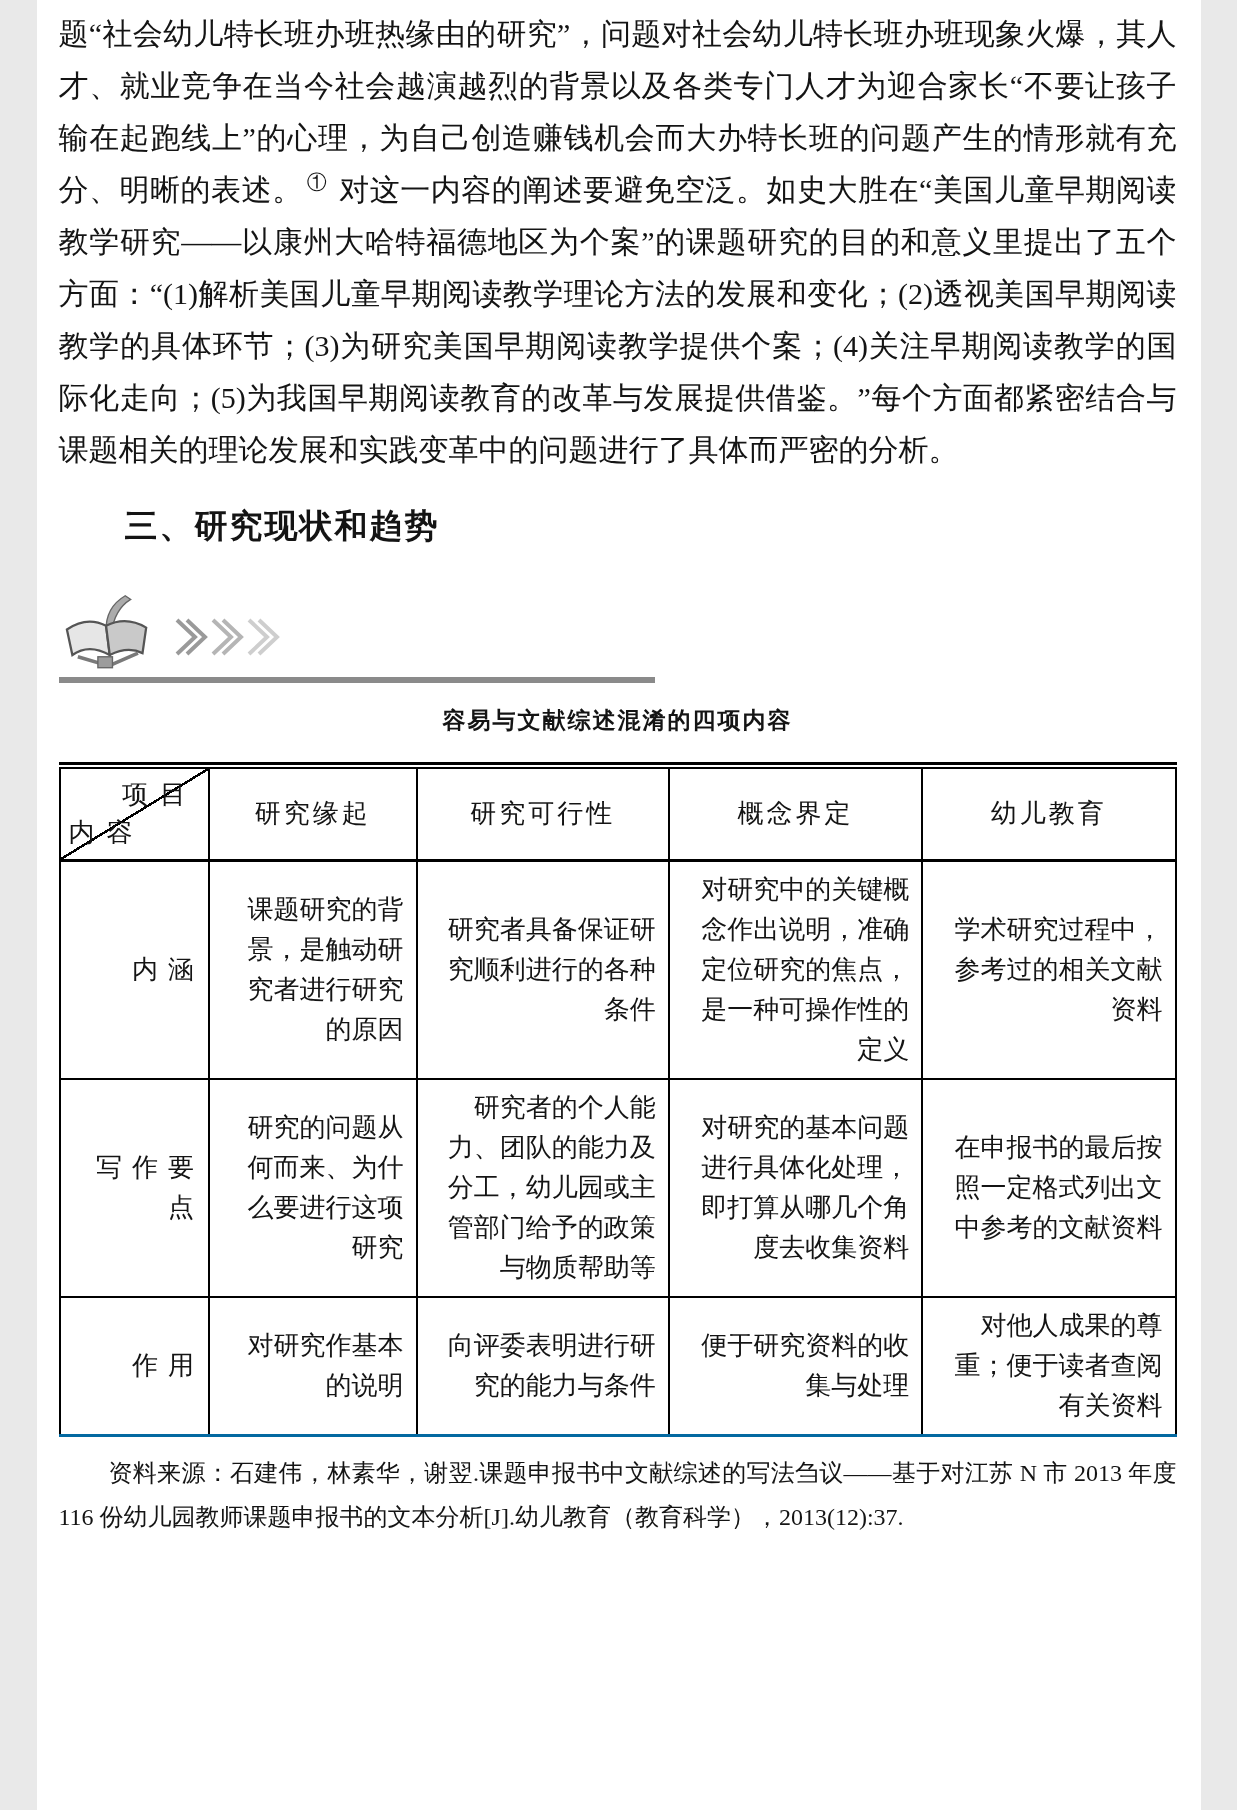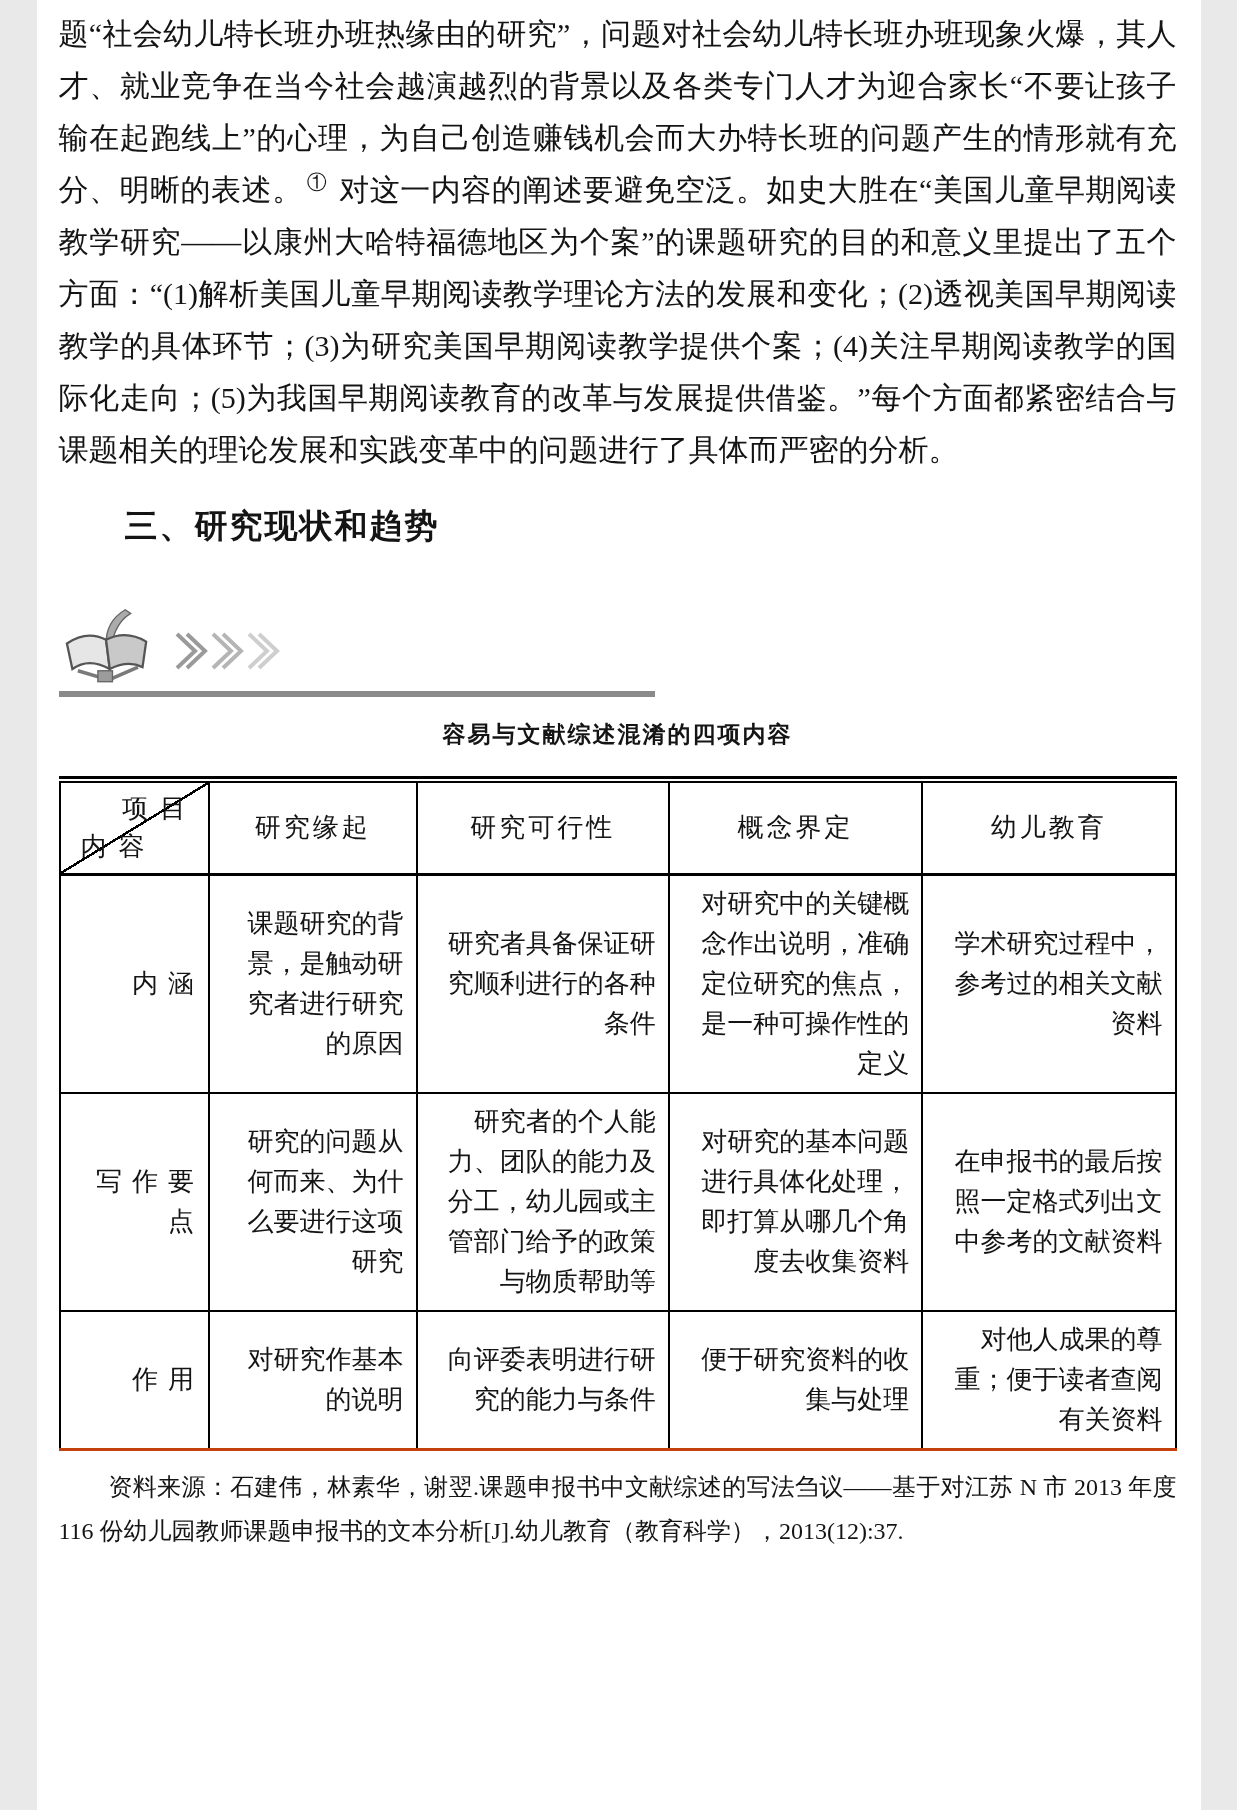--- a/index.html
+++ b/index.html
@@ -20,21 +20,21 @@
     line-height:52px;
     text-align:justify;
     text-justify:inter-character;
   }
   .indent{text-indent:62px;}
   .fn-ref{font-size:20px;vertical-align:super;line-height:0;padding:0 4px;}
   .section-heading{
     font-family:"Liberation Sans","DejaVu Sans",sans-serif;
     font-weight:bold;
     font-size:33px;
-    margin:28px 0 56px 66px;
+    margin:28px 0 42px 66px;
     letter-spacing:2px;
   }
   
   .callout{position:relative;margin-top:28px;height:92px;display:flex;align-items:center;}
   .callout-icon{width:96px;height:82px;flex:0 0 auto;margin-top:-6px;}
   .callout-title{font-size:38px;letter-spacing:7px;margin-left:10px;white-space:nowrap;}
   .callout-number{font-weight:bold;letter-spacing:2px;}
   .chevrons-icon{margin-left:16px;margin-top:4px;}
   .callout-bar{position:absolute;left:0;bottom:0;width:596px;height:6px;background:#8a8a8a;}
   
@@ -47,33 +47,33 @@
     margin:22px 0 26px 0;
   }
   .table-wrap{border-top:3px solid #000;padding-top:2px;}
   table.cmp{
     width:100%;
     border-collapse:collapse;
     table-layout:fixed;
     font-size:26px;
     line-height:40px;
     border-top:1px solid #000;
-    border-bottom:3px solid #c2410c;
+    border-bottom:3px solid #0369a1;
   }
   table.cmp td{border:2px solid #000;vertical-align:middle;text-align:right;}
   tr.head td{height:88px;text-align:center;letter-spacing:3px;border-bottom:3px solid #000;}
   td.corner{
     position:relative;
     background:
       linear-gradient(to bottom right,
         transparent calc(50% - 1.2px), #000 calc(50% - 1.2px),
         #000 calc(50% + 1.2px), transparent calc(50% + 1.2px));
   }
   .c-top{position:absolute;top:6px;right:10px;letter-spacing:12px;}
-  .c-bot{position:absolute;bottom:6px;left:20px;letter-spacing:12px;}
+  .c-bot{position:absolute;bottom:6px;left:8px;letter-spacing:12px;}
   td.row-label{text-align:center;letter-spacing:10px;padding:0 4px;}
   td.cell{
     padding:8px 12px;
     text-align:justify;
     text-justify:inter-character;
   }
   
   .source-note{
     margin:14px 0 0 0;
     font-size:24px;

